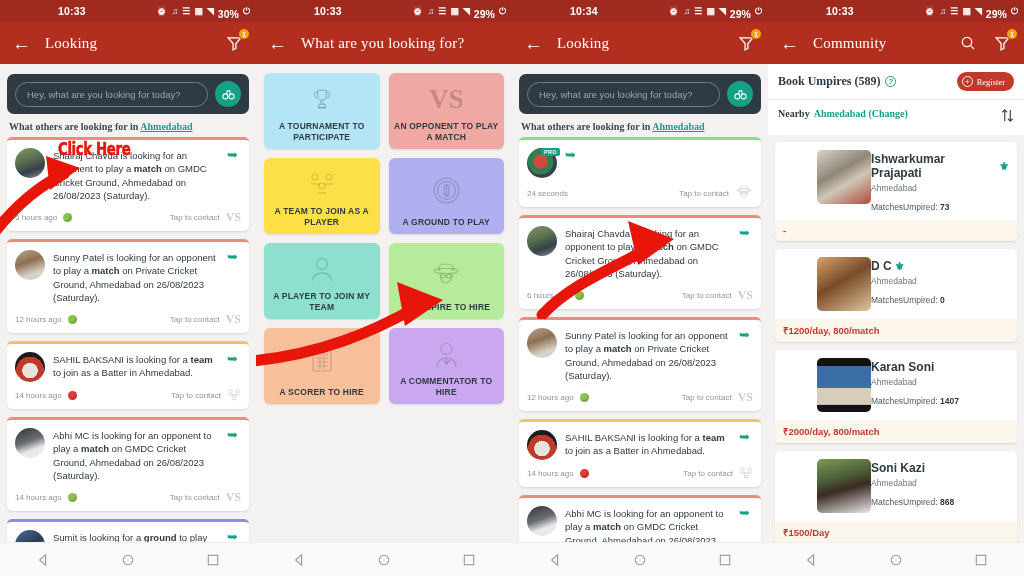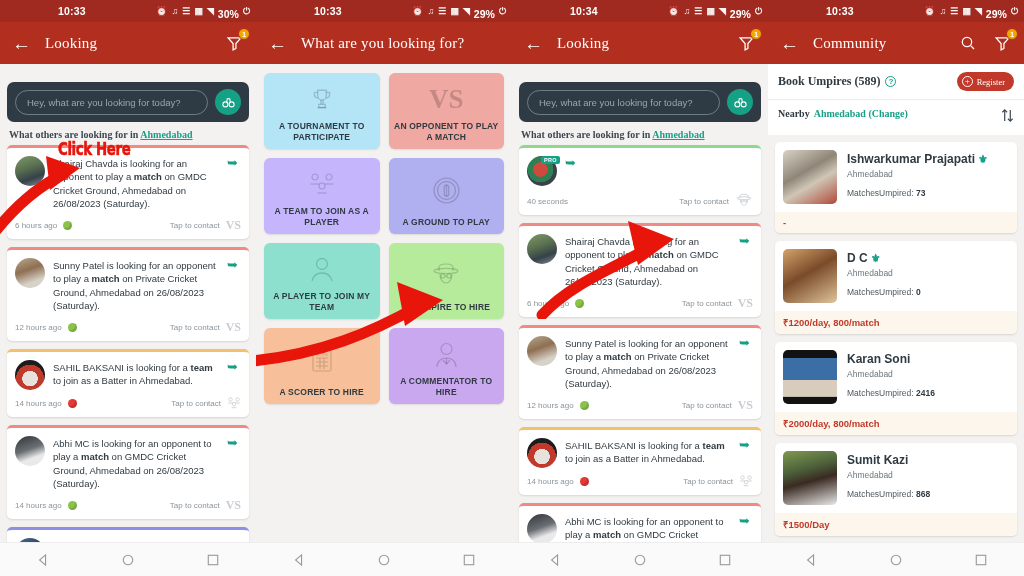--- a/index.html
+++ b/index.html
@@ -41,21 +41,21 @@
     background: #f0a500; color: #fff; font-size: 7.5px; font-weight: bold;
     width: 12px; height: 12px; border-radius: 50%;
     display: flex; align-items: center; justify-content: center;
     border: 1px solid #b22f1f;
   }
 
   
   .body { flex: 1; overflow: hidden; position: relative; }
 
   
-  .searchwrap { background:#f3f2f1; padding: 18px 7px 0 7px; }
+  .searchwrap { background:#f3f2f1; padding: 10px 7px 0 7px; }
   .searchbar {
     background: #2e3b44; border-radius: 7px; padding: 7px 8px;
     display: flex; align-items: center; gap: 7px;
   }
   .searchinput {
     flex: 1; border: 1px solid #6e7d86; border-radius: 14px;
     height: 25px; display: flex; align-items: center; padding: 0 11px;
     color: #9aa7b0; font-size: 9.5px;
   }
   .binoc {
@@ -139,21 +139,21 @@
   .reg-plus { width: 11px; height: 11px; border-radius: 50%; border: 1px solid #fff;
               display:flex; align-items:center; justify-content:center; font-size: 9px; line-height: 1;}
   .nearby {
     background: #fff; padding: 8px 10px; display: flex; align-items: flex-start;
     font-size: 10px; font-weight: bold; color: #2f3a42; font-family:"Liberation Serif",serif;
   }
   .nearby .city { color: #16a085; margin-left: 4px; }
   .sortic { margin-left: auto; color: #3d4852; font-size: 12px; }
   .ulist { padding: 7px; }
   .ucard { background: #fff; border-radius: 5px; margin-bottom: 8px; box-shadow: 0 1px 2px rgba(0,0,0,.12); overflow: hidden; }
-  .urow { display: flex; gap: 10px; padding: 8px; }
+  .urow { display: flex; padding: 8px; margin-left: 34px; }
   .uphoto { width: 54px; height: 54px; border-radius: 5px; flex: 0 0 54px; }
   .uphoto.p1 { background: linear-gradient(150deg,#d9d2c6 0%,#8f8678 40%,#cfc6b6 60%,#b04a3a 100%); }
   .uphoto.p2 { background: linear-gradient(150deg,#d4a36b 0%,#7a4b2a 45%,#e0c49a 100%); }
   .uphoto.p3 { background: linear-gradient(180deg,#121212 0 14%,#3a6ea5 15% 55%,#d8cdbd 56% 86%,#121212 87%); }
   .uphoto.p4 { background: linear-gradient(165deg,#7f9a4f 0%,#4c5f3a 35%,#3a2a22 55%,#e8e8e8 100%); }
   .uinfo { flex: 1; padding-top: 2px; }
   .uname { font-size: 12px; font-weight: bold; color: #2f3a42; display:flex; align-items:center; gap:3px;}
   .verif { color: #16a085; font-size: 11px; }
   .ucity { font-size: 8.5px; color: #6b757c; margin-top: 3px; }
   .umatches { font-size: 8.5px; color: #50595f; margin-top: 9px; }
@@ -355,21 +355,21 @@
           <div class="glabel">A TOURNAMENT TO PARTICIPATE</div>
         </div>
 
         <div class="gcard" style="background:#f0a8a2">
           <div class="gicon">
               <span class="vs-big">VS</span>
             </div>
           <div class="glabel">AN OPPONENT TO PLAY A MATCH</div>
         </div>
 
-        <div class="gcard" style="background:#c4b5fd">
+        <div class="gcard" style="background:#fde047">
           <div class="gicon">
             <svg width="30" height="24" viewBox="0 0 30 24" fill="none" stroke="rgba(0,0,0,.16)" stroke-width="1.2">
                 <circle cx="8" cy="4" r="3"></circle>
                 <path d="M3.5 11h9"></path>
                 <circle cx="22" cy="4" r="3"></circle>
                 <path d="M17.5 11h9"></path>
                 <circle cx="15" cy="13" r="3"></circle>
                 <path d="M10.5 20h9"></path>
               </svg>
           </div>
@@ -501,21 +501,21 @@
       </div>
       <div class="cards">
 
         <div class="lcard t-umpire">
           <div class="lrow">
             <div class="avatar a6"></div>
             <div class="pro">PRO</div>
             <div class="share">➥</div>
           </div>
           <div class="lmeta">
-            <span class="ago">40 seconds</span>
+            <span class="ago">24 seconds</span>
             <span class="tap">Tap to contact</span>
             <span class="tinyicon">
               <svg width="18" height="14" viewBox="0 0 30 24" fill="none" stroke="#c9cdd1" stroke-width="1.4">
                   <ellipse cx="15" cy="9" rx="12" ry="2.6"></ellipse>
                   <path d="M8 9V5.5c0-2 3-3.5 7-3.5s7 1.5 7 3.5V9"></path>
                   <path d="M9 12c0 5 2.5 9 6 9s6-4 6-9"></path>
                   <circle cx="12" cy="14" r="2"></circle>
                   <circle cx="18" cy="14" r="2"></circle>
                 </svg>
             </span>
@@ -691,32 +691,32 @@
         </div>
 
         <div class="ucard">
           <div class="urow">
             <div class="uphoto p3"></div>
             <div class="uinfo">
               <div class="uname">
                 <span>Karan Soni</span>
               </div>
               <div class="ucity">Ahmedabad</div>
-              <div class="umatches"><span>MatchesUmpired: </span><b>2416</b></div>
+              <div class="umatches"><span>MatchesUmpired: </span><b>1407</b></div>
             </div>
           </div>
           <div class="ufee">₹2000/day, 800/match</div>
         </div>
 
         <div class="ucard">
           <div class="urow">
             <div class="uphoto p4"></div>
             <div class="uinfo">
               <div class="uname">
-                <span>Sumit Kazi</span>
+                <span>Soni Kazi</span>
               </div>
               <div class="ucity">Ahmedabad</div>
               <div class="umatches"><span>MatchesUmpired: </span><b>868</b></div>
             </div>
           </div>
           <div class="ufee">₹1500/Day</div>
         </div>
 
       </div>
     </div>

